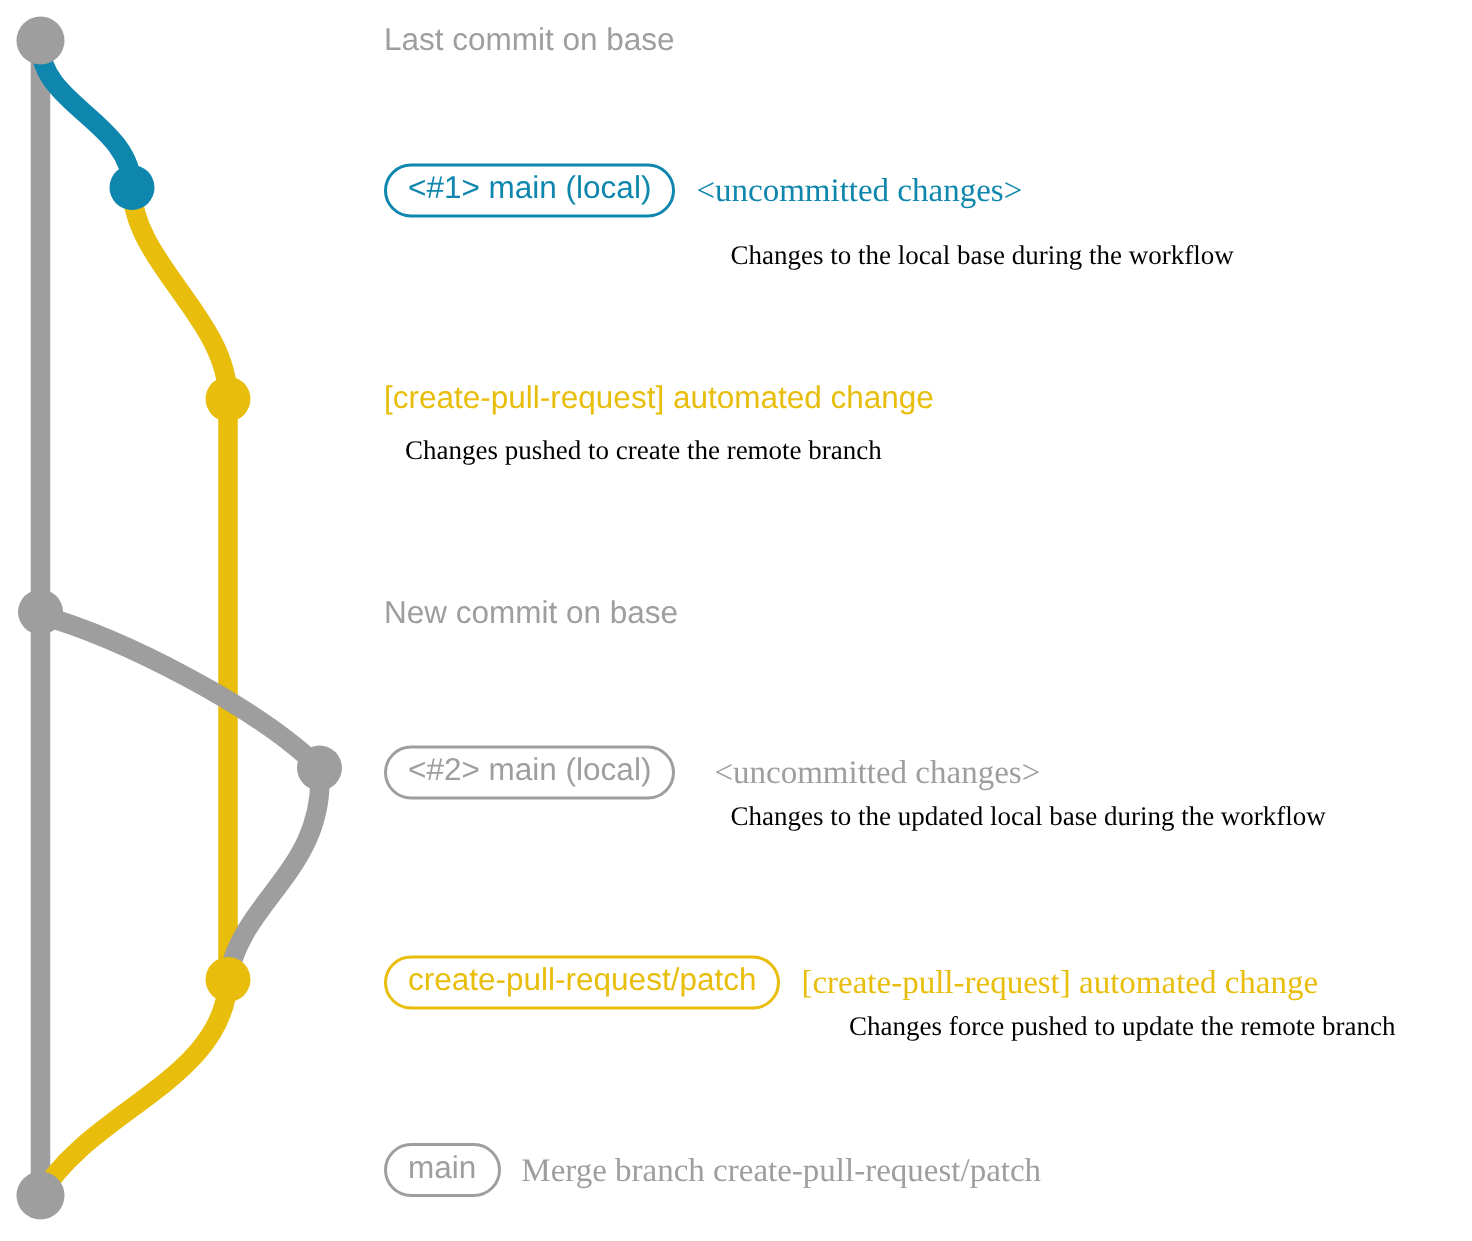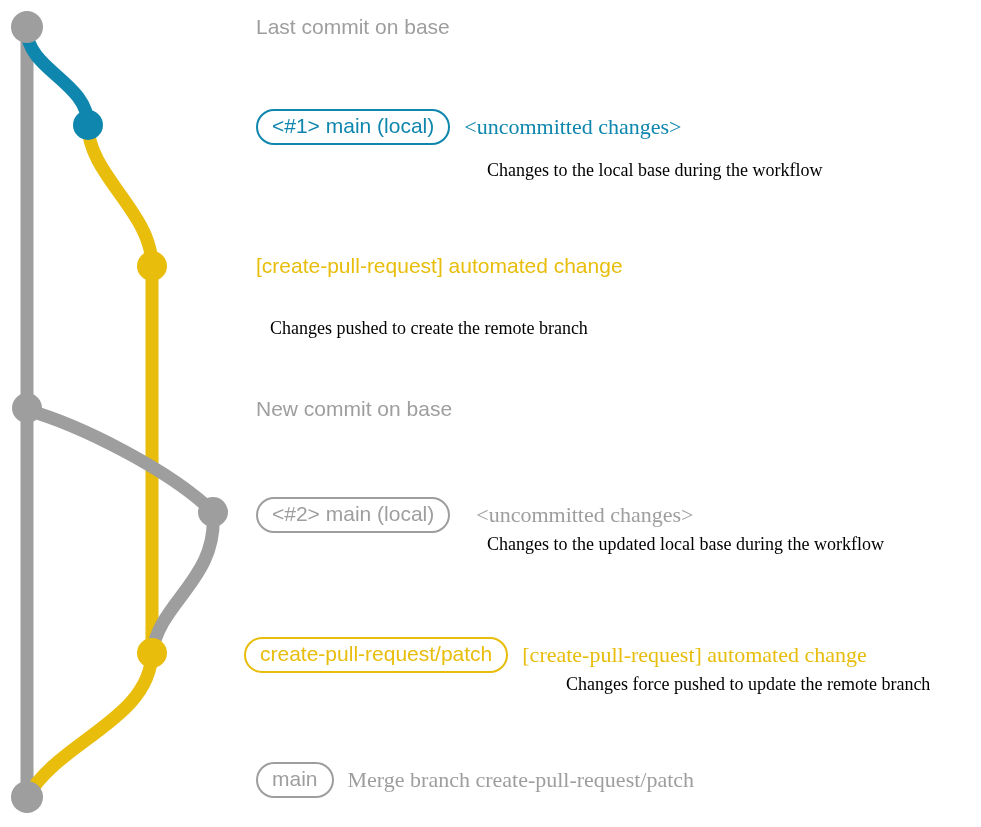--- a/index.html
+++ b/index.html
@@ -114,33 +114,33 @@
 
   <div class="row" style="left:256px; top:109px;">
     <span class="pill teal">
       <span class="pill-text">&lt;#1&gt; main (local)</span>
     </span>
     <span class="headline headline-spaced teal">&lt;uncommitted changes&gt;</span>
   </div>
   <div class="subtext" style="left:487px; top:160px;">Changes to the local base during the workflow</div>
 
   <div class="plain-headline amber" style="left:256px; top:255px;">[create-pull-request] automated change</div>
-  <div class="subtext" style="left:270px; top:290px;margin-top:28px;">Changes pushed to create the remote branch</div>
+  <div class="subtext" style="left:270px; top:290px;">Changes pushed to create the remote branch</div>
 
   <div class="plain-headline grey" style="left:256px; top:398px;">New commit on base</div>
 
   <div class="row" style="left:256px; top:497px;gap:12px;">
     <span class="pill grey">
       <span class="pill-text">&lt;#2&gt; main (local)</span>
     </span>
     <span class="headline headline-spaced grey">&lt;uncommitted changes&gt;</span>
   </div>
   <div class="subtext" style="left:487px; top:534px;">Changes to the updated local base during the workflow</div>
 
-  <div class="row" style="left:244px; top:637px;">
+  <div class="row" style="left:256px; top:637px;">
     <span class="pill amber">
       <span class="pill-text">create-pull-request/patch</span>
     </span>
     <span class="headline headline-spaced amber">[create-pull-request] automated change</span>
   </div>
   <div class="subtext" style="left:566px; top:674px;">Changes force pushed to update the remote branch</div>
 
   <div class="row" style="left:256px; top:762px;">
     <span class="pill grey">
       <span class="pill-text">main</span>

